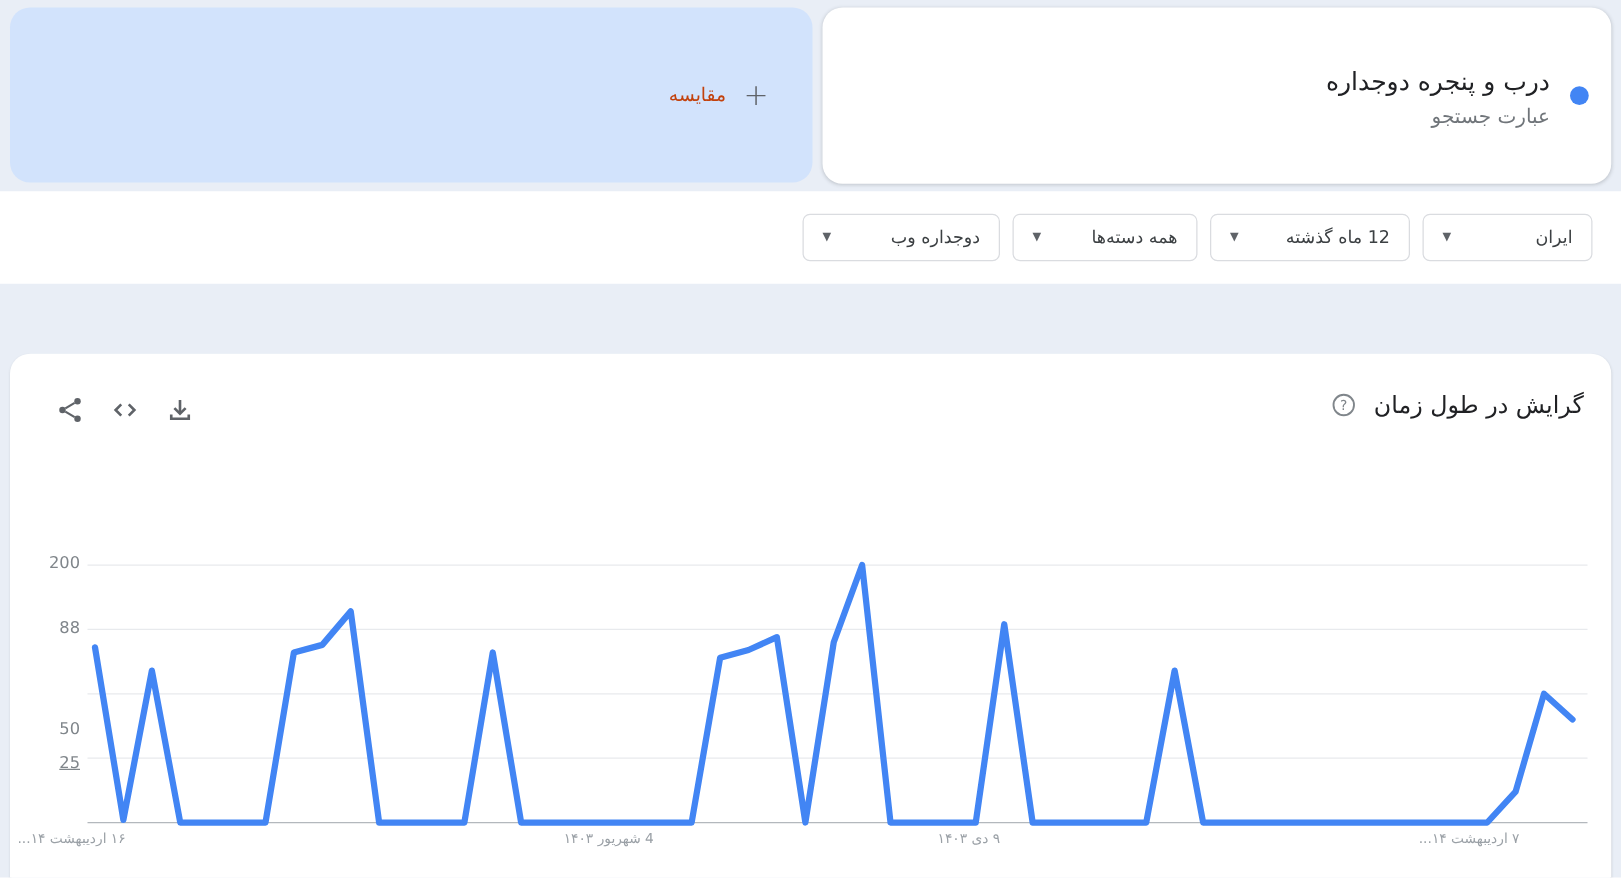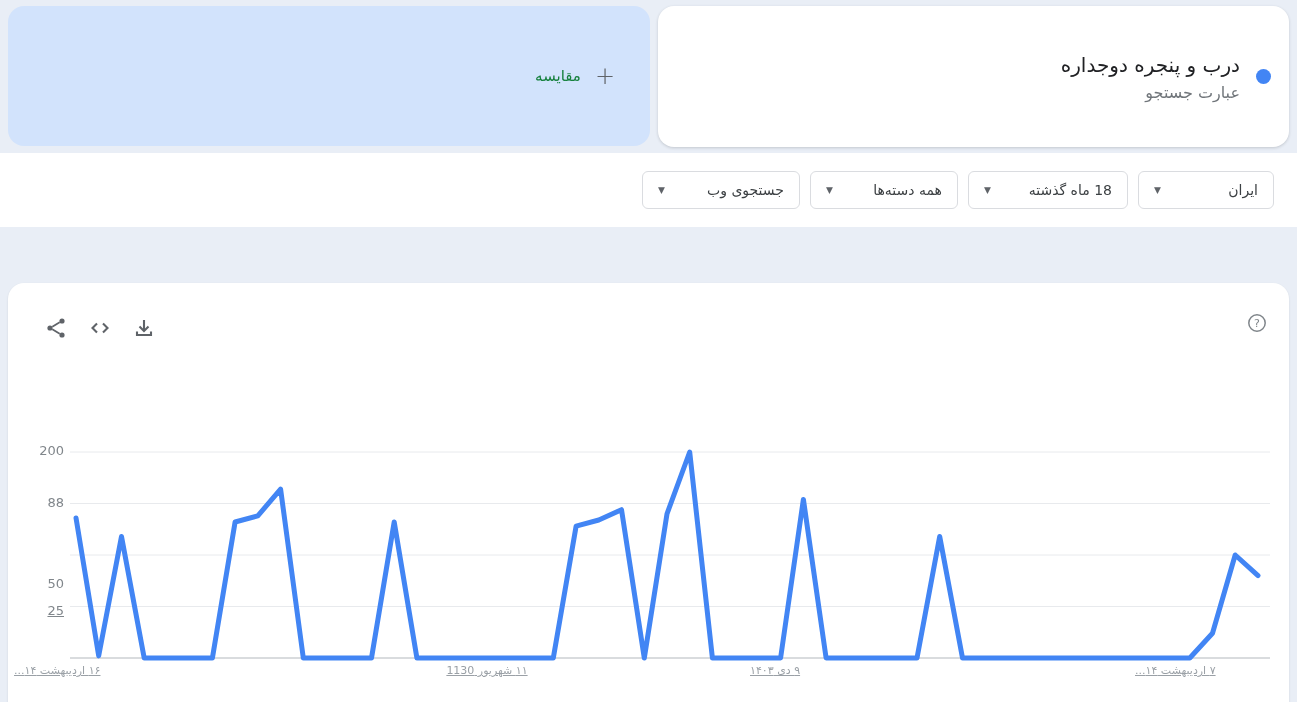--- a/index.html
+++ b/index.html
@@ -14,21 +14,21 @@
   }
 
   
   .compare-card {
     position:absolute; left:8px; top:6px; width:642px; height:140px;
     background:#d2e3fc; border-radius:16px;
     display:flex; align-items:center; gap:14px;
     padding:0 35px; cursor:pointer;
   }
   .plus-glyph { font-size:24px; font-weight:300; color:#5f6368; line-height:1; }
-  .compare-label { font-size:15px; color:#15803d; }
+  .compare-label { font-size:15px; color:#c2410c; }
 
   .term-card {
     position:absolute; left:658px; top:6px; width:631px; height:141px;
     background:#ffffff; border-radius:16px;
     box-shadow:0 1px 3px rgba(60,64,67,.22);
     display:flex; align-items:center; gap:16px;
     padding-right:18px; cursor:pointer;padding-left:47px;
   }
   .series-dot { width:15px; height:15px; border-radius:50%; background:#4285f4; flex:none; }
   .term-title { font-size:20px; color:#202124; line-height:1.3; }
@@ -70,21 +70,21 @@
   .chart-title { font-size:19px; color:#202124; }
   .help-btn { width:20px; height:20px; cursor:pointer; }
 
   #trend-svg { position:absolute; left:0; top:0; z-index:1; }
   .y-label {
     position:absolute; left:14px; width:42px; text-align:right; direction:ltr;
     font-size:13px; color:#80868b; z-index:2;
   }
   .x-label {
     position:absolute; top:381px; font-size:11px; color:#9aa0a6;
-    white-space:nowrap; z-index:2;text-decoration:underline;
+    white-space:nowrap; z-index:2;
   }
 </style>
 </head>
 <body>
 
 <div class="compare-card">
   <span class="plus-glyph">+</span>
   <span class="compare-label">مقایسه</span>
 </div>
 
@@ -95,29 +95,29 @@
     <div class="term-sub">عبارت جستجو</div>
   </div>
 </div>
 
 <div class="filter-bar">
   <div class="fbtn w-region">
     <span>ایران</span>
     <span class="chev">▼</span>
   </div>
   <div class="fbtn w-time">
-    <span>18 ماه گذشته</span>
+    <span>12 ماه گذشته</span>
     <span class="chev">▼</span>
   </div>
   <div class="fbtn w-cat">
     <span>همه دسته‌ها</span>
     <span class="chev">▼</span>
   </div>
   <div class="fbtn w-search">
-    <span>جستجوی وب</span>
+    <span>دوجداره وب</span>
     <span class="chev">▼</span>
   </div>
 </div>
 
 <div class="chart-card">
 
   <div class="chart-actions">
     <div class="icon-btn">
       <svg width="24" height="24" viewBox="0 0 24 24">
         <circle cx="18" cy="5" r="2.6" fill="#5f6368"></circle>
@@ -136,20 +136,21 @@
     <div class="icon-btn">
       <svg width="24" height="24" viewBox="0 0 24 24">
         <line x1="12" y1="4" x2="12" y2="14.5" stroke="#5f6368" stroke-width="2.1"></line>
         <polyline points="7.5,10.5 12,15 16.5,10.5" fill="none" stroke="#5f6368" stroke-width="2.1"></polyline>
         <path d="M5 15.5 v3.5 h14 v-3.5" fill="none" stroke="#5f6368" stroke-width="2.1"></path>
       </svg>
     </div>
   </div>
 
   <div class="chart-title-row">
+    <span class="chart-title">گرایش در طول زمان</span>
     <div class="help-btn">
       <svg width="20" height="20" viewBox="0 0 20 20">
         <circle cx="10" cy="10" r="8.2" fill="none" stroke="#80868b" stroke-width="1.5"></circle>
         <text x="10" y="14" text-anchor="middle" font-size="11" fill="#80868b">?</text>
       </svg>
     </div>
   </div>
 
   <div>
     <svg id="trend-svg" width="1281" height="440" viewBox="0 0 1281 440">
@@ -159,18 +160,18 @@
         <line x1="62" x2="1262" y1="323.5" y2="323.5" stroke="#e8eaed" stroke-width="1"></line>
         <line x1="62" x2="1262" y1="375" y2="375" stroke="#b3b8bd" stroke-width="1"></line>
         <polyline points="68.0,234.9 90.7,372.9 113.5,253.5 136.2,375.0 158.9,375.0 181.7,375.0 204.4,375.0 227.1,239.0 249.8,232.9 272.6,206.1 295.3,375.0 318.0,375.0 340.8,375.0 363.5,375.0 386.2,239.0 408.9,375.0 431.7,375.0 454.4,375.0 477.1,375.0 499.9,375.0 522.6,375.0 545.3,375.0 568.1,243.2 590.8,237.0 613.5,226.7 636.3,375.0 659.0,230.8 681.7,169.0 704.4,375.0 727.2,375.0 749.9,375.0 772.6,375.0 795.4,216.4 818.1,375.0 840.8,375.0 863.6,375.0 886.3,375.0 909.0,375.0 931.7,253.5 954.5,375.0 977.2,375.0 999.9,375.0 1022.7,375.0 1045.4,375.0 1068.1,375.0 1090.8,375.0 1113.6,375.0 1136.3,375.0 1159.0,375.0 1181.8,375.0 1204.5,350.3 1227.2,272.0 1250.0,292.6" fill="none" stroke="#4285f4" stroke-width="5" stroke-linejoin="round" stroke-linecap="round"></polyline>
       </svg>
     <div id="axis-labels">
         <div class="y-label" style="top: 160px;">200</div>
         <div class="y-label" style="top: 211.5px;">88</div>
         <div class="y-label" style="top: 263px; margin-top: 30px;">50</div>
         <div class="y-label" style="top: 320px; text-decoration: underline;">25</div>
         <div class="x-label" style="left: 6px;">۱۶ اردیبهشت ۱۴...</div>
-        <div class="x-label" style="left: 404px; width: 150px; text-align: center;">۱۱ شهریور 1130</div>
+        <div class="x-label" style="left: 404px; width: 150px; text-align: center;">4 شهریور ۱۴۰۳</div>
         <div class="x-label" style="left: 742px; width: 150px; text-align: left;">۹ دی ۱۴۰۳</div>
         <div class="x-label" style="left: 1127px; width: 150px; text-align: left;">۷ اردیبهشت ۱۴...</div>
       </div>
   </div>
 </div>
 
 </body></html>

